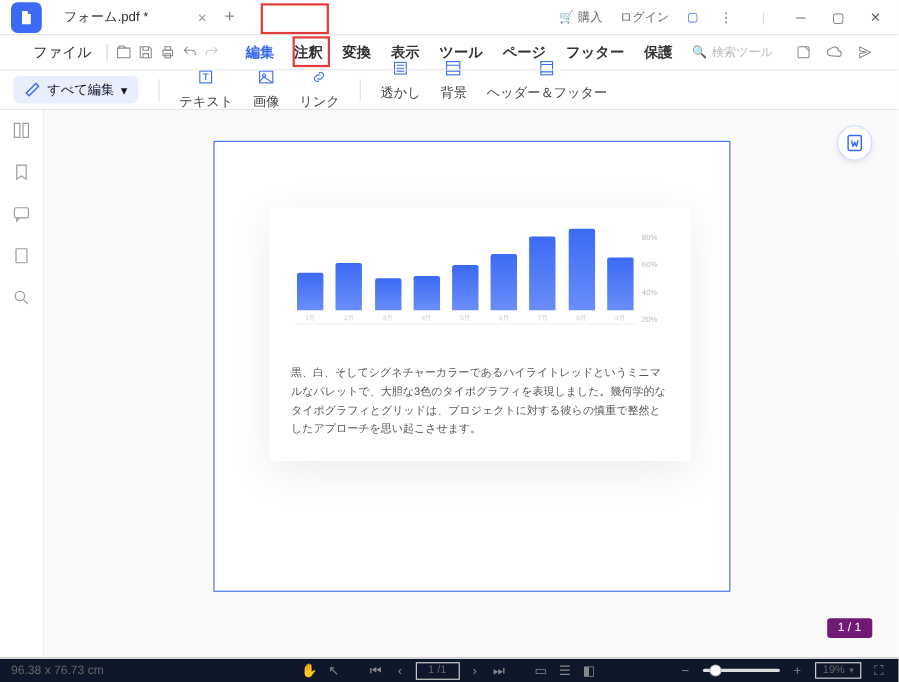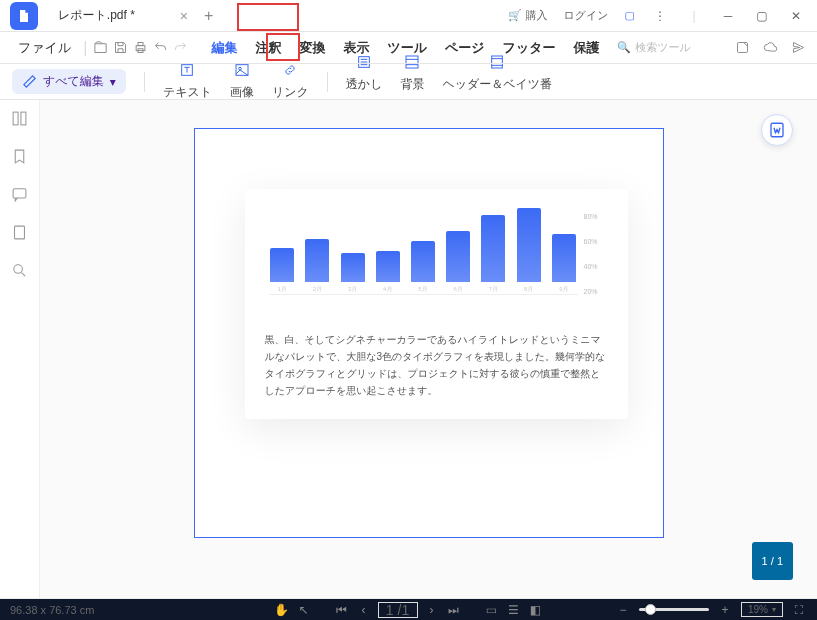--- a/index.html
+++ b/index.html
@@ -9,33 +9,33 @@
 .app-logo { width: 28px; height: 28px; margin: 0 8px 0 10px; background: #3b6af4; border-radius: 6px; display: flex; align-items: center; justify-content: center; }
 .app-logo svg { width: 16px; height: 16px; fill: #fff; }
 .tab { height: 28px; padding: 0 30px 0 12px; font-size: 12px; color: #333; display: flex; align-items: center; background: #fff; border-radius: 6px 6px 0 0; position: relative; min-width: 150px; }
 .tab-close { position: absolute; right: 8px; color: #999; font-size: 14px; cursor: pointer; }
 .new-tab { margin-left: 8px; color: #888; font-size: 16px; cursor: pointer; }
 .titlebar-right { margin-left: auto; display: flex; align-items: center; gap: 4px; padding-right: 6px; }
 .tb-link { font-size: 11px; color: #666; padding: 2px 6px; cursor: pointer; display: flex; align-items: center; gap: 3px; }
 .tb-link.blue { color: #3b6af4; }
 .win-btn { width: 30px; height: 30px; display: flex; align-items: center; justify-content: center; color: #666; cursor: pointer; font-size: 12px; }
 
-.menubar { height: 32px; display: flex; align-items: center; padding: 0 10px; gap: 2px; border-bottom: 1px solid #e5e5e5; position: relative; }
+.menubar { height: 32px; display: flex; align-items: center; padding: 0 22px; gap: 2px; border-bottom: 1px solid #e5e5e5; position: relative; }
 .menu-item { font-size: 13px; color: #333; padding: 4px 8px; cursor: pointer; }
 .menu-item.bold { font-weight: 600; }
 .menu-item.selected { color: #3b6af4; font-weight: 600; }
 .menu-sep { color: #ddd; margin: 0 2px; }
 .qat-icon { width: 18px; height: 18px; display: flex; align-items: center; justify-content: center; color: #666; cursor: pointer; }
 .search-tools { margin-left: 8px; font-size: 11px; color: #bbb; display: flex; align-items: center; gap: 4px; }
 .menubar-right { margin-left: auto; display: flex; gap: 10px; }
 
 .highlight-red { position: absolute; border: 2px solid #e33a3a; pointer-events: none; }
 
 .toolbar { height: 36px; display: flex; align-items: center; padding: 0 12px; gap: 18px; border-bottom: 1px solid #e5e5e5; }
-.tool-primary { display: flex; align-items: center; gap: 6px; background: #e8eefc; color: #4c1d95; padding: 4px 10px; border-radius: 6px; font-size: 12px; cursor: pointer; }
+.tool-primary { display: flex; align-items: center; gap: 6px; background: #e8eefc; color: #0f172a; padding: 4px 10px; border-radius: 6px; font-size: 12px; cursor: pointer; }
 .tool-btn { display: flex; align-items: center; gap: 6px; font-size: 12px; color: #444; cursor: pointer; flex-direction: column; }
 .tool-btn svg { width: 16px; height: 16px; stroke: #3b6af4; fill: none; stroke-width: 1.5; }
 .tool-btn .chev { font-size: 9px; color: #888; margin-left: 2px; }
 .tool-sep { width: 1px; height: 20px; background: #e0e0e0; }
 
 .workspace { position: absolute; top: 100px; left: 0; right: 0; bottom: 22px; display: flex; }
 .sidebar-left { width: 40px; background: #fff; border-right: 1px solid #eee; display: flex; flex-direction: column; align-items: center; padding-top: 8px; gap: 18px; }
 .sb-icon { width: 20px; height: 20px; color: #888; cursor: pointer; display: flex; align-items: center; justify-content: center; }
 .expand-handle { position: absolute; left: 40px; top: 50%; color: #aaa; font-size: 10px; cursor: pointer; }
 
@@ -44,42 +44,42 @@
 .doc-content { position: absolute; top: 60px; left: 50px; right: 35px; background: #fff; border-radius: 4px; box-shadow: 0 10px 40px rgba(0,0,0,0.08); padding: 24px 20px 20px; }
 .chart { height: 100px; position: relative; margin-bottom: 18px; }
 .chart-yaxis { position: absolute; right: 0; top: 0; bottom: 18px; width: 24px; display: flex; flex-direction: column; justify-content: space-between; font-size: 7px; color: #bbb; text-align: left; }
 .chart-bars { position: absolute; left: 4px; right: 30px; bottom: 18px; top: 0; display: flex; align-items: flex-end; gap: 8px; border-bottom: 1px solid #eee; }
 .bar-wrap { flex: 1; display: flex; flex-direction: column; align-items: center; }
 .bar { width: 100%; max-width: 24px; background: linear-gradient(180deg, #3b6af4, #6a8ef8); border-radius: 2px 2px 0 0; }
 .bar-lbl { font-size: 6px; color: #ccc; margin-top: 3px; }
 .doc-text { font-size: 10px; line-height: 1.7; color: #555; }
 
 .float-btn { position: absolute; right: 24px; top: 14px; width: 32px; height: 32px; border-radius: 50%; background: #fff; border: 1px solid #d0dcff; display: flex; align-items: center; justify-content: center; color: #3b6af4; font-size: 13px; font-weight: bold; box-shadow: 0 2px 6px rgba(0,0,0,0.1); cursor: pointer; }
-.page-badge { position: absolute; right: 24px; bottom: 18px; background: #0369a1; color: #fff; font-size: 11px; padding: 13px 10px; border-radius: 3px; }
+.page-badge { position: absolute; right: 24px; bottom: 18px; background: #701a75; color: #fff; font-size: 11px; padding: 3px 10px; border-radius: 3px; }
 
 .statusbar { position: absolute; bottom: 0; left: 0; right: 0; height: 22px; background: #0f172a; border-top: 1px solid #eee; display: flex; align-items: center; padding: 0 10px; font-size: 11px; color: #666; }
 .sb-center { position: absolute; left: 50%; transform: translateX(-50%); display: flex; align-items: center; gap: 6px; }
 .sb-right { margin-left: auto; display: flex; align-items: center; gap: 8px; }
 .sb-ico { width: 16px; height: 16px; color: #888; display: flex; align-items: center; justify-content: center; cursor: pointer; font-size: 12px; }
-.page-input { width: 40px; height: 16px; border: 1px solid #ddd; font-size: 14px; text-align: center; display: flex; align-items: center; justify-content: center; }
+.page-input { width: 40px; height: 16px; border: 1px solid #ddd; font-size: 10px; text-align: center; display: flex; align-items: center; justify-content: center; }
 .zoom-slider { width: 70px; height: 3px; background: #ddd; border-radius: 2px; position: relative; }
 .zoom-thumb { position: absolute; left: 6px; top: -4px; width: 11px; height: 11px; border-radius: 50%; background: #fff; border: 1px solid #bbb; }
 .zoom-val { border: 1px solid #ddd; padding: 1px 6px; font-size: 10px; display: flex; align-items: center; gap: 4px; }
 </style>
 </head>
 <body>
 
 <div class="titlebar">
   <div class="app-logo">
     <svg viewBox="0 0 24 24">
         <path d="M6 3h8l4 4v14H6z M6 3v18 M14 3v4h4"></path>
       </svg>
   </div>
   <div class="tab">
-    <span>レポート.pdf *</span>
+    <span>フォーム.pdf *</span>
     <span class="tab-close">×</span>
   </div>
   <span class="new-tab">+</span>
   <div class="titlebar-right">
     <span class="tb-link">
         <span style="color:#e8833a">🛒</span>
         <span>購入</span>
       </span>
     <span class="tb-link">ログイン</span>
     <span class="tb-link blue">▢</span>
@@ -197,21 +197,21 @@
         <path d="M3 8l18 0 M3 16l18 0"></path>
       </svg>
       <span>背景</span>
       <span class="chev">▾</span>
     </div>
   <div class="tool-btn">
       <svg viewBox="0 0 24 24">
         <rect x="4" y="3" width="16" height="18"></rect>
         <path d="M4 7h16 M4 17h16"></path>
       </svg>
-      <span>ヘッダー＆ベイツ番</span>
+      <span>ヘッダー＆フッター</span>
       <span class="chev">▾</span>
     </div>
   <div class="highlight-red" style="left:237px; top:3px; width:62px; height:28px;"></div>
 </div>
 
 <div class="workspace">
   <div class="sidebar-left">
     <span class="sb-icon">
         <svg width="17" height="17" viewBox="0 0 24 24" fill="none" stroke="#999" stroke-width="1.5">
           <rect x="3" y="3" width="7" height="18"></rect>

